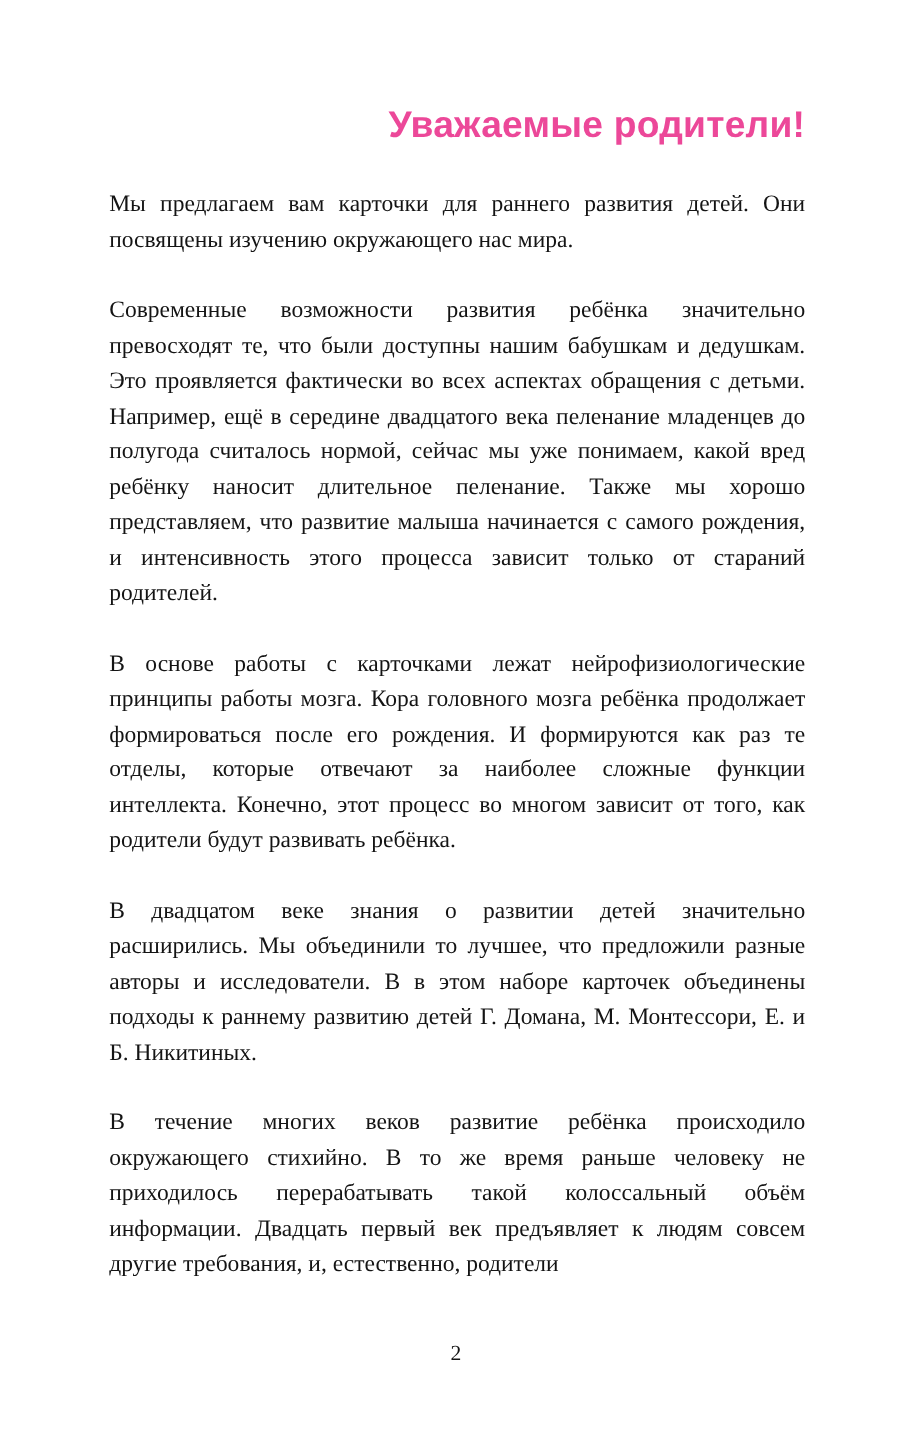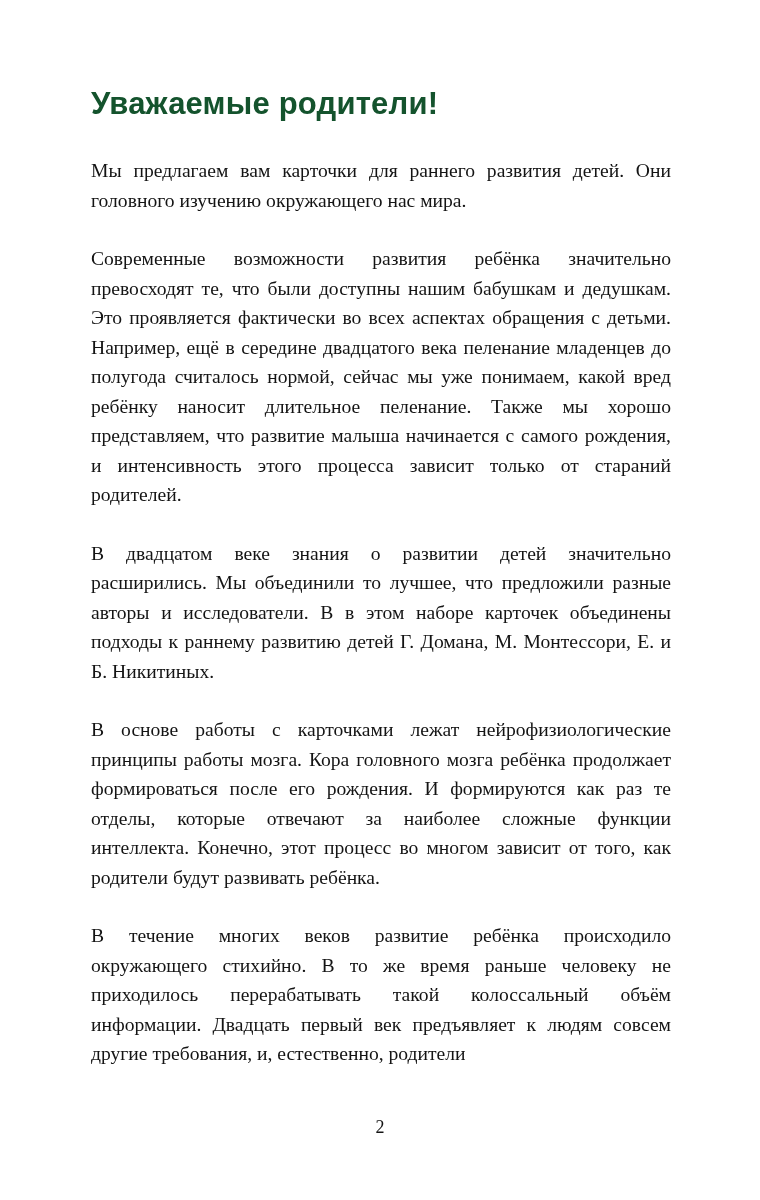--- a/index.html
+++ b/index.html
@@ -19,22 +19,22 @@
     position: absolute;
     top: 86px;
     left: 91px;
     width: 580px;
   }
   .page-title {
     font-family: "Liberation Sans", sans-serif;
     font-weight: 700;
     font-size: 31px;
     letter-spacing: 0.2px;
-    text-align: left;
-    color: #14532d;
+    text-align: right;
+    color: #ec4899;
     margin: 0 0 34px 0;
   }
   .body-text {
     font-family: "Liberation Serif", serif;
     font-size: 19.6px;
     line-height: 29.5px;
     color: #141414;
   }
   .body-text p {
     margin: 0 0 29px 0;
@@ -53,21 +53,21 @@
     color: #141414;
   }
 </style>
 </head>
 <body>
 
 <div class="page">
   <div class="content">
     <h1 class="page-title">Уважаемые родители!</h1>
     <div class="body-text">
-        <p>Мы предлагаем вам карточки для раннего развития детей. Они головного изучению окружающего нас мира.</p>
+        <p>Мы предлагаем вам карточки для раннего развития детей. Они посвящены изучению окружающего нас мира.</p>
         <p>Современные возможности развития ребёнка значительно превосходят те, что были доступны нашим бабушкам и дедушкам. Это проявляется фактически во всех аспектах обращения с детьми. Например, ещё в середине двадцатого века пеленание младенцев до полугода считалось нормой, сейчас мы уже понимаем, какой вред ребёнку наносит длительное пеленание. Также мы хорошо представляем, что развитие малыша начинается с самого рождения, и интенсивность этого процесса зависит только от стараний родителей.</p>
+        <p>В основе работы с карточками лежат нейрофизиологические принципы работы мозга. Кора головного мозга ребёнка продолжает формироваться после его рождения. И формируются как раз те отделы, которые отвечают за наиболее сложные функции интеллекта. Конечно, этот процесс во многом зависит от того, как родители будут развивать ребёнка.</p>
         <p>В двадцатом веке знания о развитии детей значительно расширились. Мы объединили то лучшее, что предложили разные авторы и исследователи. В в этом наборе карточек объединены подходы к раннему развитию детей Г. Домана, М. Монтессори, Е. и Б. Никитиных.</p>
-        <p>В основе работы с карточками лежат нейрофизиологические принципы работы мозга. Кора головного мозга ребёнка продолжает формироваться после его рождения. И формируются как раз те отделы, которые отвечают за наиболее сложные функции интеллекта. Конечно, этот процесс во многом зависит от того, как родители будут развивать ребёнка.</p>
         <p>В течение многих веков развитие ребёнка происходило окружающего стихийно. В то же время раньше человеку не приходилось перерабатывать такой колоссальный объём информации. Двадцать первый век предъявляет к людям совсем другие требования, и, естественно, родители</p>
       </div>
   </div>
   <div class="page-number">2</div>
 </div>
 
 </body></html>

